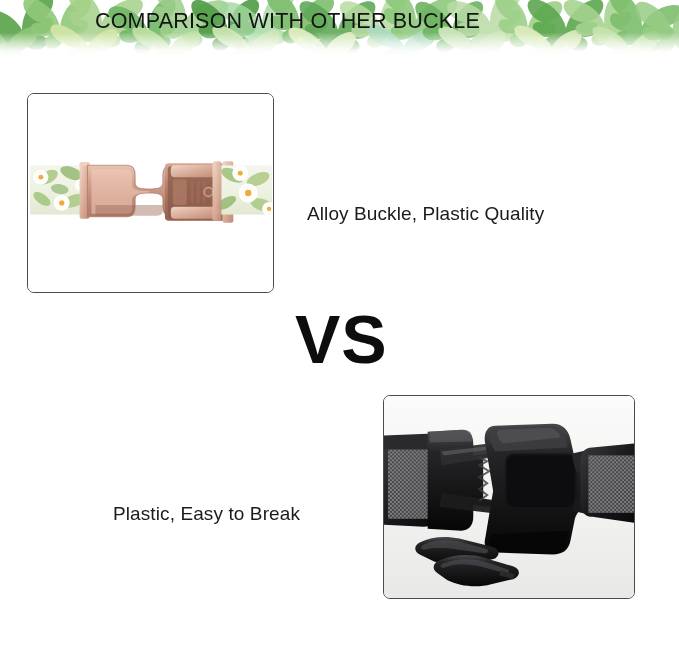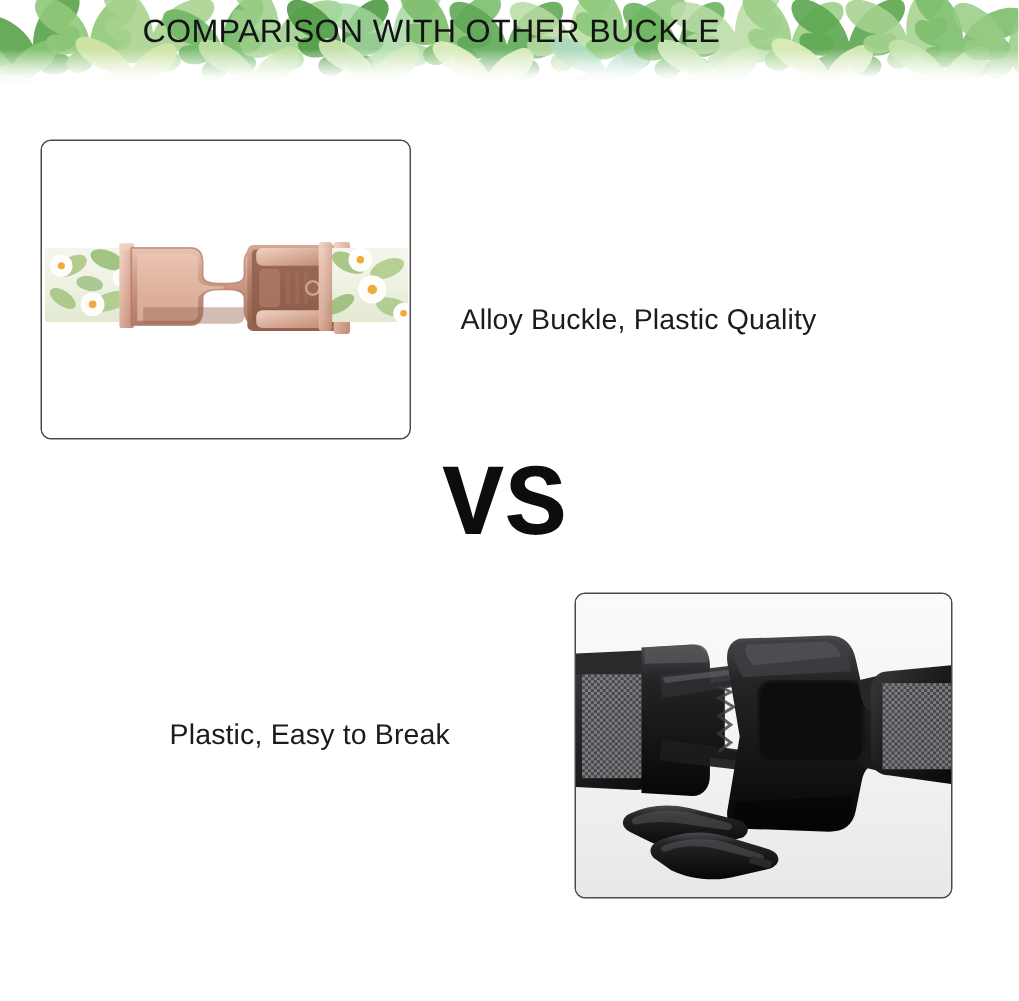--- a/index.html
+++ b/index.html
@@ -91,33 +91,33 @@
     font-size: 19px;
     font-weight: 400;
     letter-spacing: 0.1px;
     white-space: nowrap;
     font-family: "Liberation Sans", sans-serif;
   }
   #caption-alloy {
     left: 307px; top: 203px;
   }
   #caption-plastic {
-    left: 113px; top: 480px;
+    left: 113px; top: 503px;
   }
 
   
   #vs-label {
     position: absolute;
     left: 295px; top: 305px;
     font-size: 68px;
     font-weight: 700;
     color: #0d0d0d;
     letter-spacing: 1px;
     line-height: 1;
-    font-family: Liberation Mono, monospace;
+    font-family: Liberation Sans, sans-serif;
   }
 </style>
 </head>
 <body>
 
 <div id="header-banner">
 
   <div id="leaf-layer">
     <svg width="679" height="56" viewBox="0 0 679 56" xmlns="http://www.w3.org/2000/svg">
       <defs>

